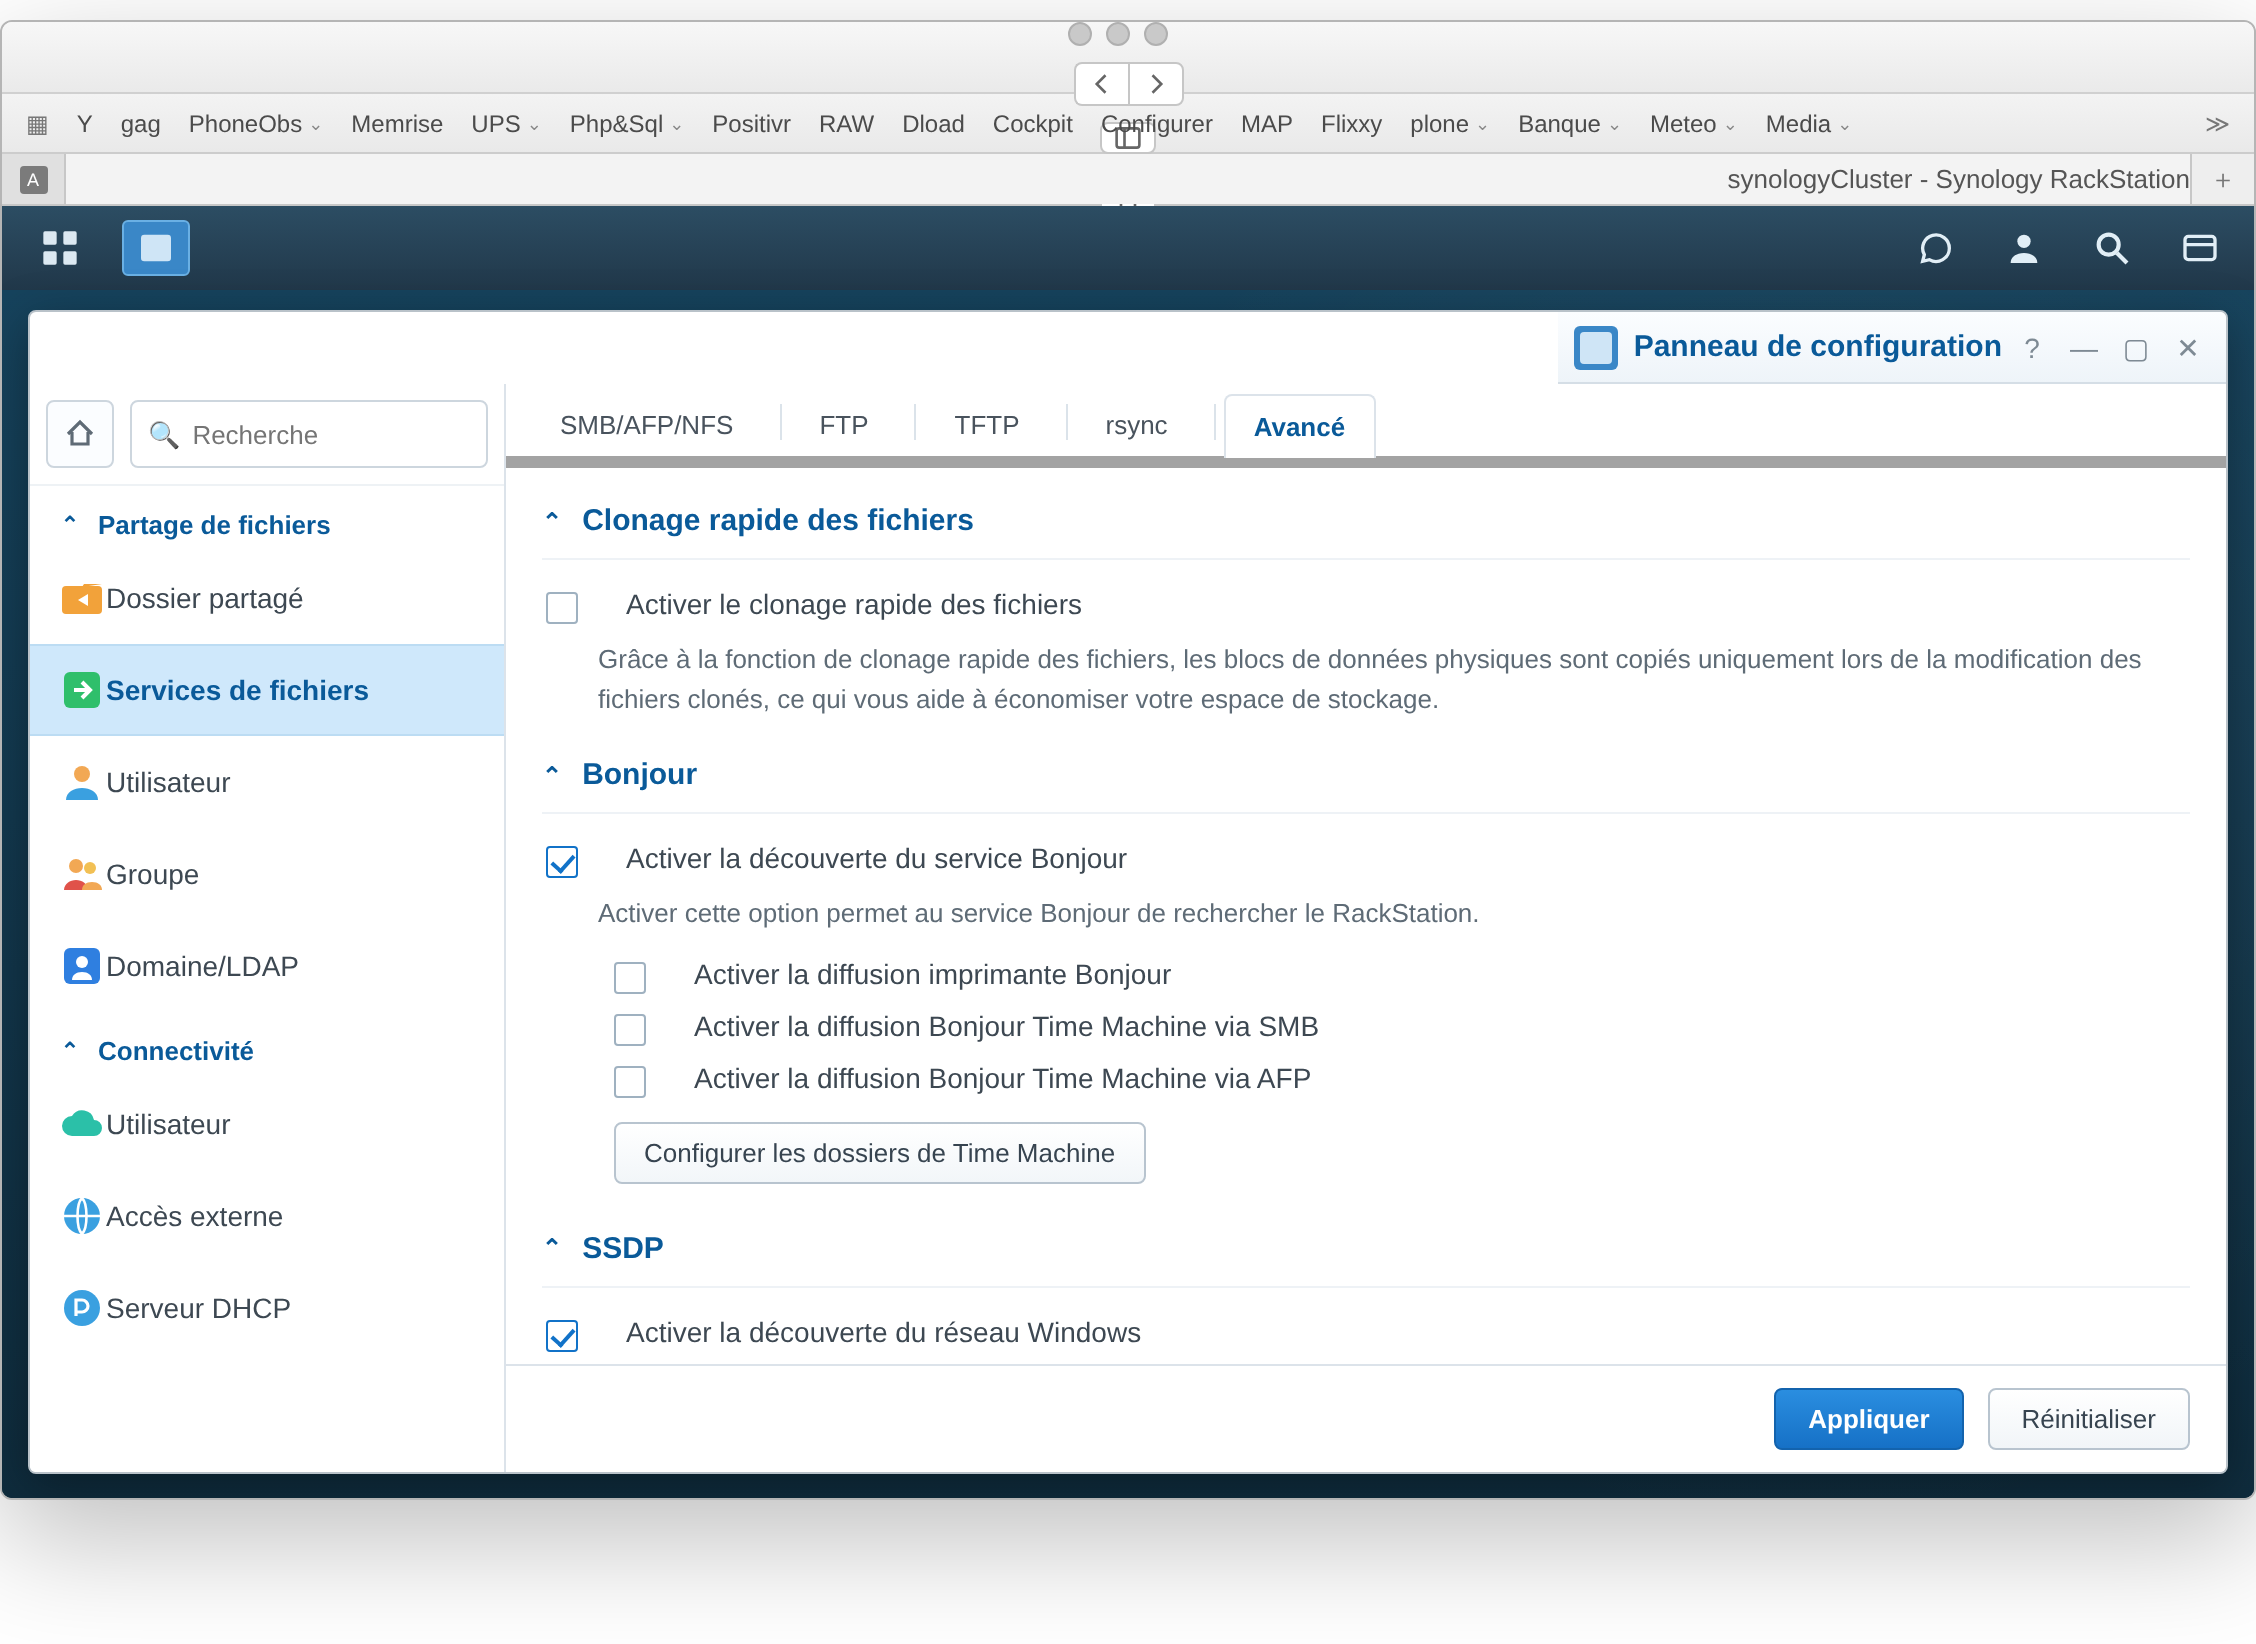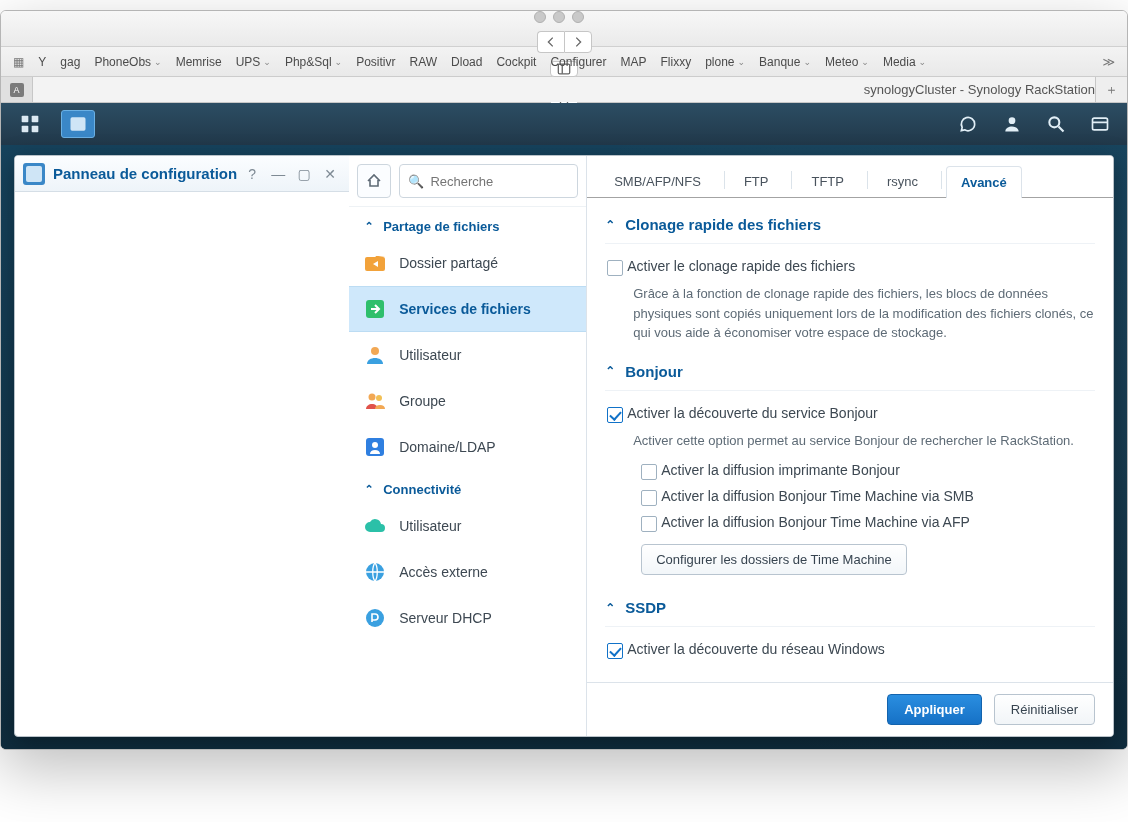--- a/index.html
+++ b/index.html
@@ -35,52 +35,52 @@
 .dsm-top .ico{width:34px;height:28px;display:flex;align-items:center;justify-content:center;color:#d8e5ee;border-radius:3px;}
 .dsm-top .ico svg{width:20px;height:20px;}
 .dsm-top .spacer{flex:1;}
 .dsm-top .right-ico{color:#e1eef6;width:30px;display:flex;justify-content:center;}
 .dsm-body{flex:1; position:relative; background: linear-gradient(#16435d,#0f2c3d);}
 .dsm-body::before{content:"";position:absolute;inset:0;background:
   radial-gradient(circle at 80% 40%, rgba(255,255,255,.05), transparent 40%),
   linear-gradient(#16435d,#0f2c3d);}
 
 
-.cpwin{position:absolute;left:13px;top:10px;right:13px;bottom:12px;background:#fff;border:1px solid #b9c2c9;border-radius:4px;box-shadow:0 6px 24px rgba(0,0,0,.35);display:flex;flex-direction:row;overflow:hidden;}
+.cpwin{position:absolute;left:13px;top:10px;right:13px;bottom:12px;background:#fff;border:1px solid #b9c2c9;border-radius:4px;box-shadow:0 6px 24px rgba(0,0,0,.35);display:flex;flex-direction:column;overflow:hidden;align-items:flex-end;}
 .cpwin-title{height:36px;background:linear-gradient(#fbfdff,#eef4f9);border-bottom:1px solid #d5dee6;display:flex;align-items:center;padding:0 8px;}
 .cpwin-title .wicon{width:22px;height:22px;background:#3a87c7;border-radius:3px;margin-right:8px;position:relative;}
 .cpwin-title .wicon::after{content:"";position:absolute;inset:3px;background:#cfe5f6;border-radius:2px;}
 .cpwin-title .t{flex:1;text-align:center;font-weight:600;color:#0a5a99;font-size:15px;}
 .cpwin-title .wbtn{width:22px;text-align:center;color:#7e8a94;font-size:14px;margin-left:4px;}
 
 .cpwin-body{flex:1;display:flex;min-height:0;}
 
 
 .side{width:238px;border-right:1px solid #dce3ea;display:flex;flex-direction:column;background:#fff;}
 .side-top{display:flex;gap:8px;padding:8px;border-bottom:1px solid #eef2f5;}
 .home-btn{width:34px;height:34px;border:1px solid #cdd6de;border-radius:4px;display:flex;align-items:center;justify-content:center;color:#5f6b76;background:#fbfdff;}
 .search{flex:1;height:34px;border:1px solid #cdd6de;border-radius:4px;display:flex;align-items:center;padding:0 8px;color:#8a96a1;background:#fff;}
 .search input{border:none;outline:none;width:100%;font-size:13px;color:#333;background:transparent;}
 .side-scroll{flex:1;overflow:auto;padding-bottom:12px;}
 .sec-head{display:flex;align-items:center;gap:8px;padding:12px 14px 6px;color:#0a5a99;font-weight:600;font-size:13px;cursor:default;}
 .sec-head .chev{color:#0a5a99;font-size:11px;width:12px;text-align:center;}
-.side-item{display:flex;align-items:center;gap:12px;height:46px;padding:0 14px;color:#3d4852;font-size:14px;}
+.side-item{display:flex;align-items:center;height:46px;padding:0 14px;color:#3d4852;font-size:14px;}
 .side-item .ico{width:24px;height:24px;display:flex;align-items:center;justify-content:center;}
 .side-item.active{background:#cfe8fb;color:#0a5a99;font-weight:600;border-top:1px solid #bcdcf3;border-bottom:1px solid #bcdcf3;}
 
 
 .main{flex:1;display:flex;flex-direction:column;min-width:0;}
-.tabbar{height:42px;display:flex;align-items:flex-end;padding:0 12px;border-bottom:1px solid #a3a3a3;background:#fff;}
+.tabbar{height:42px;display:flex;align-items:flex-end;padding:0 12px;border-bottom:6px solid #a3a3a3;background:#fff;}
 .tabbar .tab{padding:8px 14px;border:1px solid transparent;border-bottom:none;color:#49535d;font-size:13px;border-radius:4px 4px 0 0;margin-right:4px;}
 .tabbar .tab.sel{color:#0a5a99;font-weight:700;border-color:#dce3ea;background:#fff;position:relative;top:1px;}
 .tabbar .sep{width:1px;height:18px;background:#dbe3ea;margin:0 4px 8px;}
 .content{flex:1;overflow:auto;padding:12px 18px 4px;}
 .panel-head{display:flex;align-items:center;gap:10px;color:#0a5a99;font-weight:600;font-size:15px;padding:6px 0 10px;border-bottom:1px solid #eef2f6;margin-bottom:10px;}
 .panel-head .chev{font-size:12px;}
-.row{display:flex;align-items:flex-start;gap:4px;padding:4px 2px;}
+.row{display:flex;align-items:flex-start;gap:24px;padding:4px 2px;}
 .row.sub{padding-left:36px;}
 .chk{width:16px;height:16px;border:1px solid #9fb1c0;border-radius:2px;background:#fff;flex:none;margin-top:2px;position:relative;}
 .chk.checked{border-color:#1172c8;}
 .chk.checked::after{content:"";position:absolute;left:2px;top:3px;width:9px;height:5px;border:2px solid #1172c8;border-top:none;border-right:none;transform:rotate(-48deg);}
 .row label{color:#3d4852;font-size:14px;}
 .hint{color:#5e6b76;font-size:13px;padding:4px 0 14px 28px;line-height:1.5;}
 .ibtn{display:inline-block;padding:7px 14px;border:1px solid #b8c4cf;border-radius:4px;background:linear-gradient(#ffffff,#f2f6f9);color:#374450;font-size:13px;}
 .footer{height:54px;border-top:1px solid #dce3ea;display:flex;align-items:center;justify-content:flex-end;gap:12px;padding:0 18px;background:#fff;}
 .btn{padding:7px 16px;border-radius:4px;font-size:13px;border:1px solid #b8c4cf;background:linear-gradient(#ffffff,#f1f5f8);color:#374450;}
 .btn.primary{background:linear-gradient(#2a8ee0,#1671c6);border-color:#1363ad;color:#fff;font-weight:600;}

